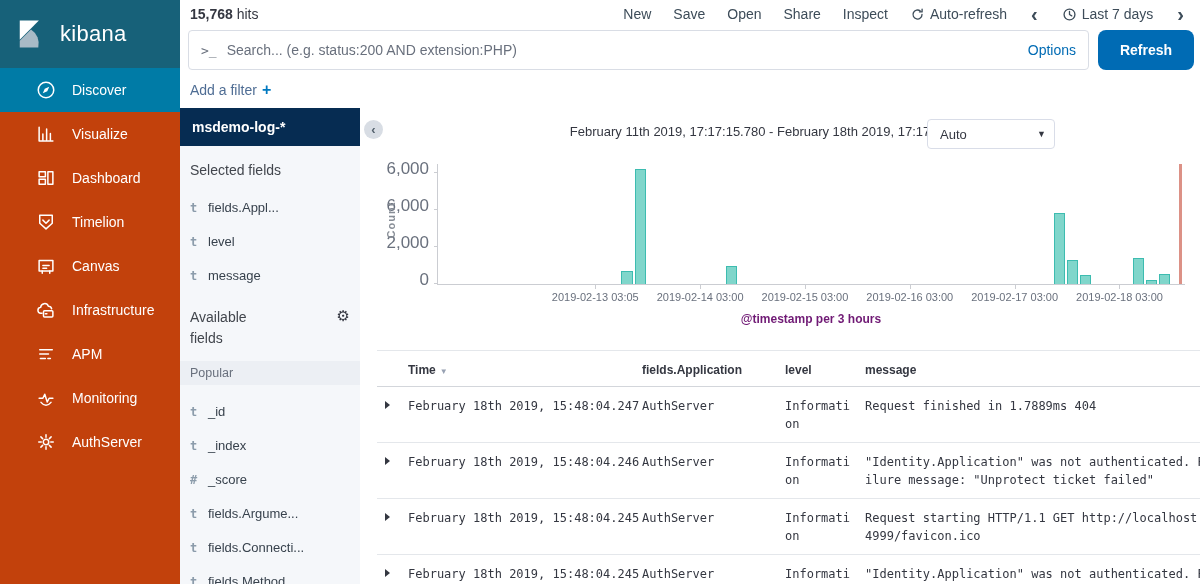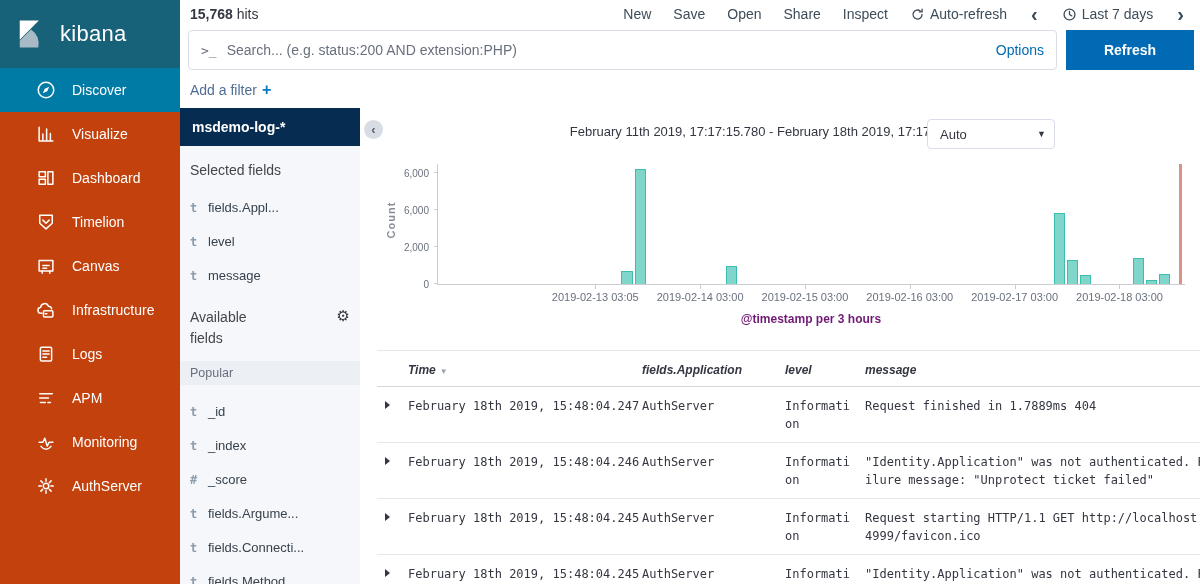--- a/index.html
+++ b/index.html
@@ -34,21 +34,21 @@
   .tico svg { width:15px; height:15px; display:block; }
   .tico svg path, .tico svg circle { fill:none; stroke:#3d4c59; stroke-width:1.4; stroke-linecap:round; stroke-linejoin:round; }
   .chev { font-size:20px; font-weight:700; color:#3d4c59; cursor:pointer; line-height:1; padding:0 2px; }
 
   .searchrow { height:44px; display:flex; align-items:center; padding:0 6px 0 8px; }
   .searchbox { flex:1; height:40px; border:1px solid #d9dde5; border-radius:4px; background:#fff; display:flex; align-items:center; padding:0 12px; }
   .prompt { font-family:"DejaVu Sans Mono", monospace; color:#69707d; font-size:13px; margin-right:10px; }
   .searchbox input { flex:1; border:none; outline:none; font-size:14px; color:#343741; font-family:"Liberation Sans","DejaVu Sans",sans-serif; }
   .searchbox input::placeholder { color:#69707d; opacity:1; }
   .options-link { color:#006bb4; font-size:14px; cursor:pointer; margin-left:10px; }
-  .refresh-btn { margin-left:9px; width:128px; height:40px; background:#006bb4; color:#fff; border:none; border-radius:0; font-size:14px; font-weight:700; cursor:pointer; font-family:inherit; }
+  .refresh-btn { margin-left:9px; width:96px; height:40px; background:#006bb4; color:#fff; border:none; border-radius:8px; font-size:14px; font-weight:700; cursor:pointer; font-family:inherit; }
 
   .filterrow { height:36px; display:flex; align-items:center; padding-left:10px; }
   .add-filter { color:#4f6d94; font-size:14px; cursor:pointer; }
   .plus { color:#0079c0; font-weight:700; font-size:16px; margin-left:5px; cursor:pointer; }
 
   
   .content { flex:1; display:flex; min-height:0; }
 
   .fields { width:180px; flex:0 0 180px; background:#f5f7fa; overflow:hidden; }
   .index-header { height:38px; background:#062c52; color:#fff; font-weight:700; font-size:14px; display:flex; align-items:center; padding-left:12px; }
@@ -68,31 +68,31 @@
   .chart-header { height:40px; display:flex; align-items:center; justify-content:center; position:relative; padding-top:6px; }
   .range-title { font-size:13px; color:#343741; }
   .interval-wrap { position:absolute; right:145px; top:11px; width:128px; height:30px; }
   .interval-wrap select { width:100%; height:100%; border:1px solid #d9dde8; border-radius:4px; background:#fff; font-size:13px; color:#343741; padding-left:12px; appearance:none; -webkit-appearance:none; font-family:inherit; cursor:pointer; }
   .interval-wrap .sel-caret { position:absolute; right:9px; top:10px; font-size:9px; color:#343741; pointer-events:none; }
 
   .chart { position:relative; height:180px; margin:14px 15px 0 77px; }
   .plot { position:absolute; left:0; right:0; top:2px; height:121px; border-left:1px solid #cbcdd2; border-bottom:1px solid #cbcdd2; }
   .bar { position:absolute; bottom:0; background:#80d6cb; border:1px solid #3dbcb0; border-bottom:none; }
   .now-line { position:absolute; top:0; bottom:0; width:3px; background:#dc9186; }
-  .ytick-label { position:absolute; right:calc(100% + 9px); font-size:10px; color:#69707d; white-space:nowrap;padding-left:18px; }
+  .ytick-label { position:absolute; right:calc(100% + 9px); font-size:17px; color:#69707d; white-space:nowrap;padding-left:18px; }
   .ytick-mark { position:absolute; right:100%; width:4px; height:1px; background:#cbcdd2; }
   .xtick-mark { position:absolute; top:100%; width:1px; height:5px; background:#cbcdd2; }
   .xtick-label { position:absolute; top:calc(100% + 7px); transform:translateX(-50%); font-size:11px; color:#69707d; white-space:nowrap; }
   .ylabel { position:absolute; left:-64px; top:52px; transform:rotate(-90deg); transform-origin:center; font-size:11px; font-weight:700; color:#878d96; letter-spacing:1px; }
   .xlabel { position:absolute; left:0; right:0; top:150px; text-align:center; font-size:12px; font-weight:700; color:#701a75; }
 
   
   .dtable { margin:8px 0 0 17px; }
   .trow, .thead { display:flex; align-items:flex-start; }
-  .thead { padding:12px 0 9px 0; border-top:1px solid #e4e7eb; border-bottom:1px solid #d3d6db; font-size:12px; font-weight:700; color:#343741;font-style:italic; }
+  .thead { padding:12px 0 9px 0; border-top:1px solid #e4e7eb; border-bottom:1px solid #d3d6db; font-size:12px; font-weight:700; color:#343741; }
   .trow { padding:10px 0 9px 0; border-bottom:1px solid #e4e7eb; }
   .c-caret { width:31px; flex:0 0 31px; padding-left:8px; }
   .c-time { width:234px; flex:0 0 234px; }
   .c-app { width:143px; flex:0 0 143px; }
   .c-level { width:80px; flex:0 0 80px; padding-right:12px; word-break:break-all; }
   .c-msg { width:350px; flex:0 0 350px; padding-right:2px; word-break:break-all; }
   .mono { font-family:"DejaVu Sans Mono", monospace; font-size:12px; line-height:18px; color:#343741; }
   .caret { display:inline-block; width:0; height:0; border-left:5px solid #343741; border-top:4px solid transparent; border-bottom:4px solid transparent; margin-top:4px; cursor:pointer; }
   .sort-ico { font-size:8px; color:#98a2b3; margin-left:4px; }
 </style>
@@ -160,29 +160,20 @@
      </div>
         <div class="side-item">
        <span class="side-icon">
             <svg viewBox="0 0 16 16">
               <path d="M4.8 10.5H4a2.3 2.3 0 0 1-.3-4.6 3.2 3.2 0 0 1 6.2-.9 2.6 2.6 0 0 1 2.6 2"></path>
               <rect x="6" y="8.5" width="7.5" height="5" rx="0.8"></rect>
               <path d="M7.5 11h1.2"></path>
             </svg>
           </span>
        <span class="side-label">Infrastructure</span>
-     </div>
-        <div class="side-item">
-       <span class="side-icon">
-            <svg viewBox="0 0 16 16">
-              <rect x="3.5" y="2.5" width="9" height="11" rx="1"></rect>
-              <path d="M5.5 5.5h5M5.5 8h5M5.5 10.5h3"></path>
-            </svg>
-          </span>
-       <span class="side-label">Logs</span>
      </div>
         <div class="side-item">
        <span class="side-icon">
             <svg viewBox="0 0 16 16">
               <path d="M3 4.5h10M3 8h7M3.5 11.5h4M9.5 11.5h2"></path>
             </svg>
           </span>
        <span class="side-label">APM</span>
      </div>
         <div class="side-item">

